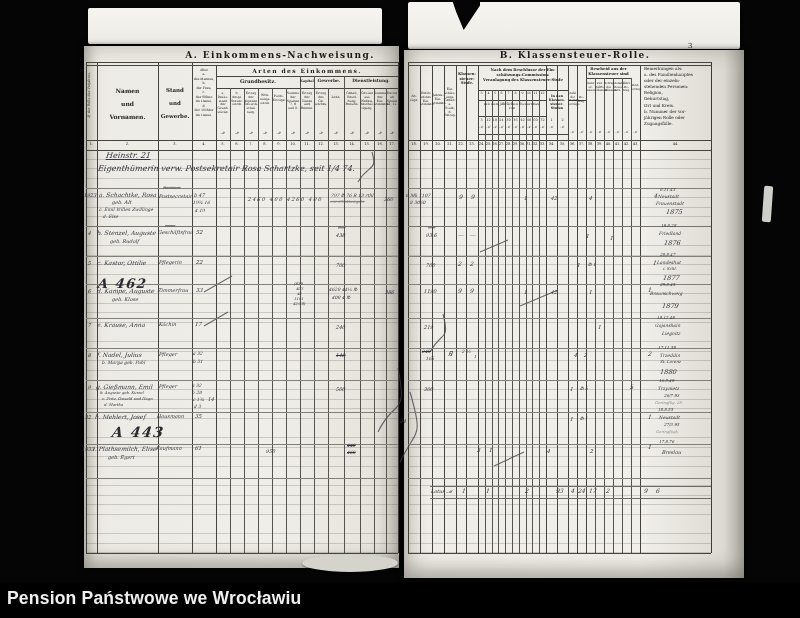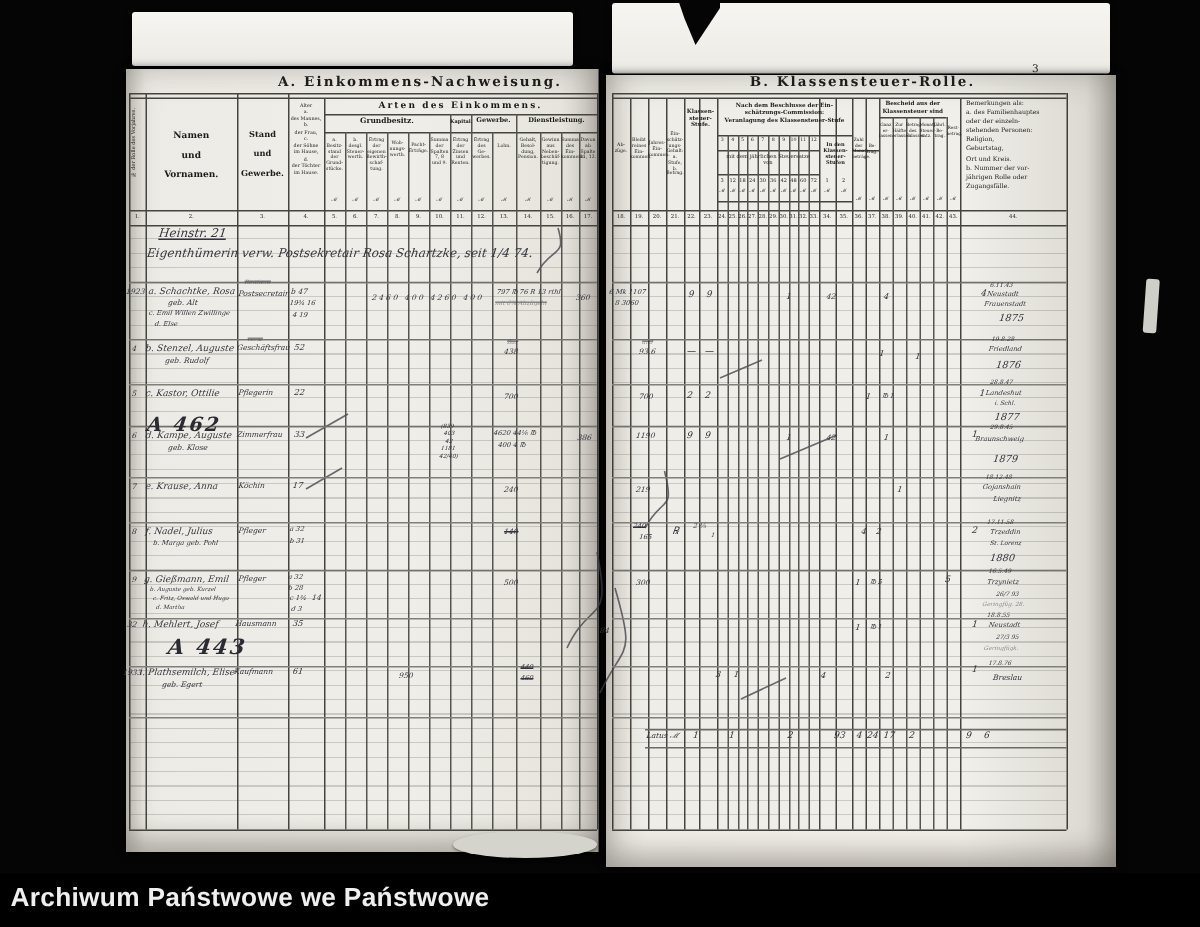--- a/index.html
+++ b/index.html
@@ -565,15 +565,15 @@
       <div class="txt print" style="left: 577px; top: 131px; font-size: 3.2px; width: 9px; text-align: center;">ℳ</div>
       <div class="txt print" style="left: 586px; top: 131px; font-size: 3.2px; width: 9px; text-align: center;">ℳ</div>
       <div class="txt print" style="left: 595px; top: 131px; font-size: 3.2px; width: 9px; text-align: center;">ℳ</div>
       <div class="txt print" style="left: 604px; top: 131px; font-size: 3.2px; width: 9px; text-align: center;">ℳ</div>
       <div class="txt print" style="left: 613px; top: 131px; font-size: 3.2px; width: 9px; text-align: center;">ℳ</div>
       <div class="txt print" style="left: 622px; top: 131px; font-size: 3.2px; width: 9px; text-align: center;">ℳ</div>
       <div class="txt print" style="left: 631px; top: 131px; font-size: 3.2px; width: 9px; text-align: center;">ℳ</div>
     </div>
 
   <div id="archive-bar">
-    <span>Archiwum Państwowe we Państwowe</span>
+    <span>Pension Państwowe we Wrocławiu</span>
   </div>
 </div>
 
 </body></html>

